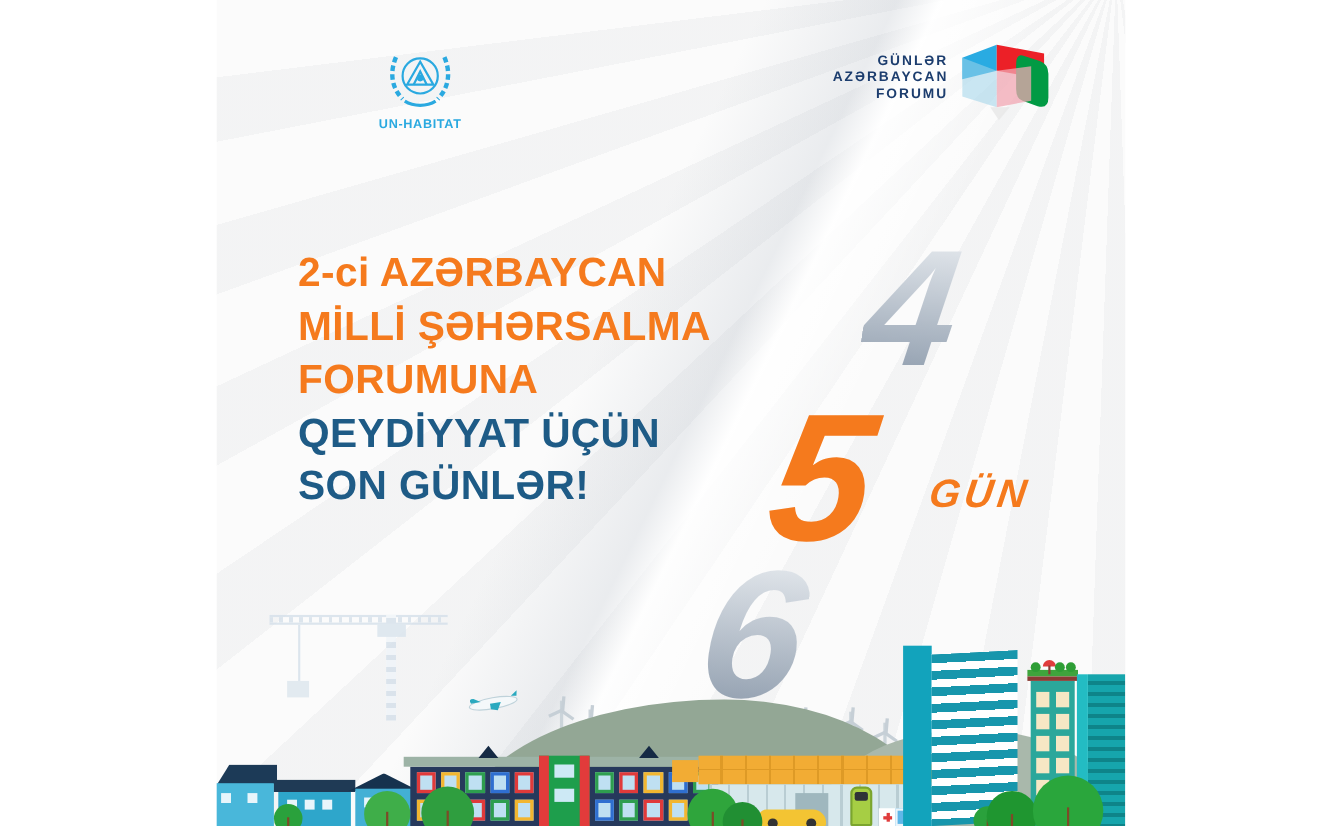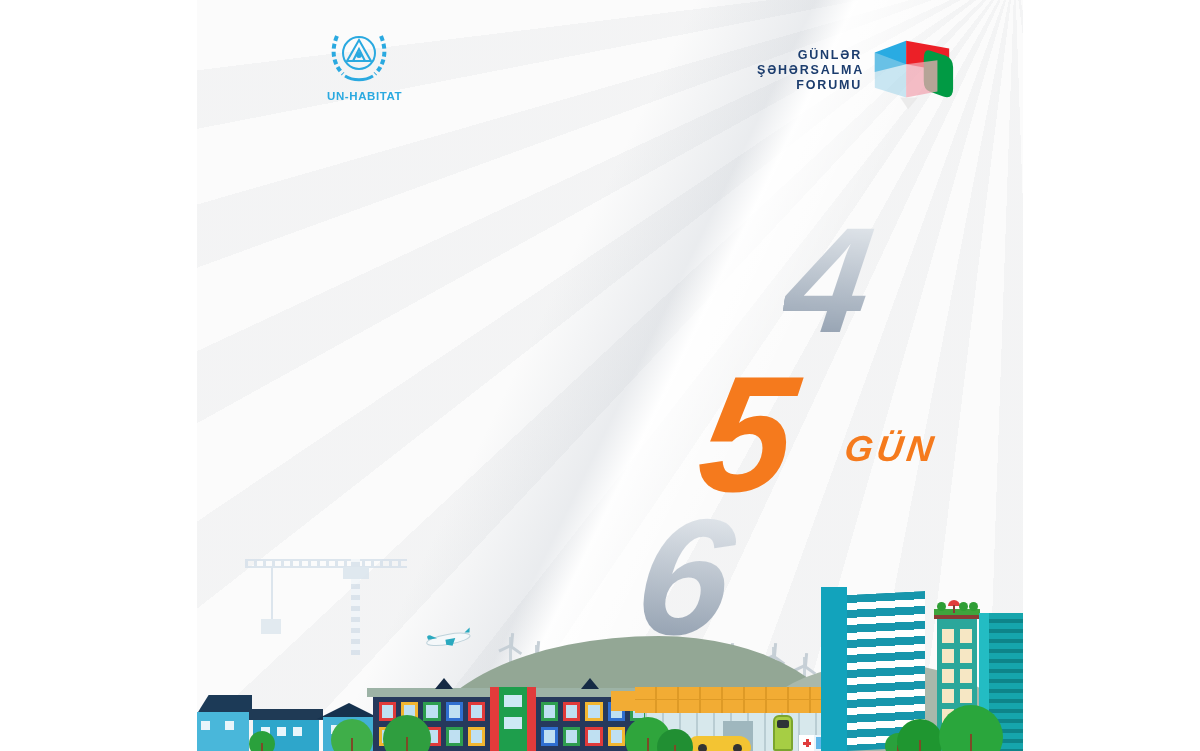--- a/index.html
+++ b/index.html
@@ -17,21 +17,21 @@
   .swoosh{
     position:absolute;top:-140px;left:300px;width:240px;height:1150px;
     transform:rotate(26deg);
     background:linear-gradient(90deg, rgba(165,175,188,0) 0%, rgba(165,175,188,0.20) 45%,
       rgba(255,255,255,0.9) 60%, rgba(165,175,188,0) 100%);
     z-index:1;
   }
 
   
   .logos{position:absolute;left:0;top:0;width:100%;height:120px;z-index:4;}
-  .unh{position:absolute;left:130px;top:28px;width:110px;text-align:left;}
+  .unh{position:absolute;left:130px;top:44px;width:110px;text-align:center;}
   .unh-label{margin-top:2px;color:#2AA9E0;font-weight:bold;font-size:11.5px;letter-spacing:.6px;}
   .committee{position:absolute;left:300px;top:38px;width:230px;text-align:center;}
   .committee-text{margin-top:3px;color:#3b3b3b;font-weight:bold;font-size:9.5px;line-height:12px;}
   .forumlogo{position:absolute;left:560px;top:38px;width:200px;height:72px;}
   .forum-text{position:absolute;left:0;top:10px;width:105px;text-align:right;
     color:#1C3D6E;font-weight:bold;font-size:12.5px;line-height:15px;letter-spacing:1.8px;}
   .forum-cube{position:absolute;left:110px;top:-4px;}
 
   
   .headline{position:absolute;left:74px;top:224px;z-index:4;font-weight:bold;
@@ -212,34 +212,41 @@
             <circle cx="32" cy="27" r="2" fill="#2AA9E0"></circle>
           </g>
         </svg>
         <div class="unh-label">UN-HABITAT</div>
       </div>
 
 
       <div class="forumlogo">
         <div class="forum-text">
           <div>GÜNLƏR</div>
-          <div>ŞƏHƏRSALMA</div>
+          <div>AZƏRBAYCAN</div>
           <div>FORUMU</div>
         </div>
         <svg class="forum-cube" width="90" height="80" viewBox="0 0 92 80">
           <polygon points="8,18 40,6 40,30 8,38" fill="#29ABE2"></polygon>
           <polygon points="40,6 84,14 84,38 40,30" fill="#EC2027"></polygon>
           <path d="M64 16 L80 21 Q88 24 88 33 L88 55 Q88 66 78 63 L64 58 Q58 56 58 47 L58 25 Q58 14 64 16 Z" fill="#019A44"></path>
           <polygon points="8,18 8,54 40,64 40,30" fill="#9FD4EA" opacity="0.55"></polygon>
           <polygon points="40,30 40,64 72,58 72,26" fill="#F1A7B3" opacity="0.75"></polygon>
           <polygon points="34,64 52,64 42,76" fill="#E7E7E7" opacity="0.8"></polygon>
         </svg>
       </div>
     </div>
 
+    <div class="headline">
+      <div class="hl-orange">2-ci AZƏRBAYCAN</div>
+      <div class="hl-orange">MİLLİ ŞƏHƏRSALMA</div>
+      <div class="hl-orange">FORUMUNA</div>
+      <div class="hl-blue">QEYDİYYAT ÜÇÜN</div>
+      <div class="hl-blue">SON GÜNLƏR!</div>
+    </div>
 
     <div class="num num-muted num-4">4</div>
     <div class="num num-5">5</div>
     <div class="gun">GÜN</div>
     <div class="num num-muted num-6">6</div>
 
     <div class="city">
 
       <div class="crane">
         <div class="jib"></div>

